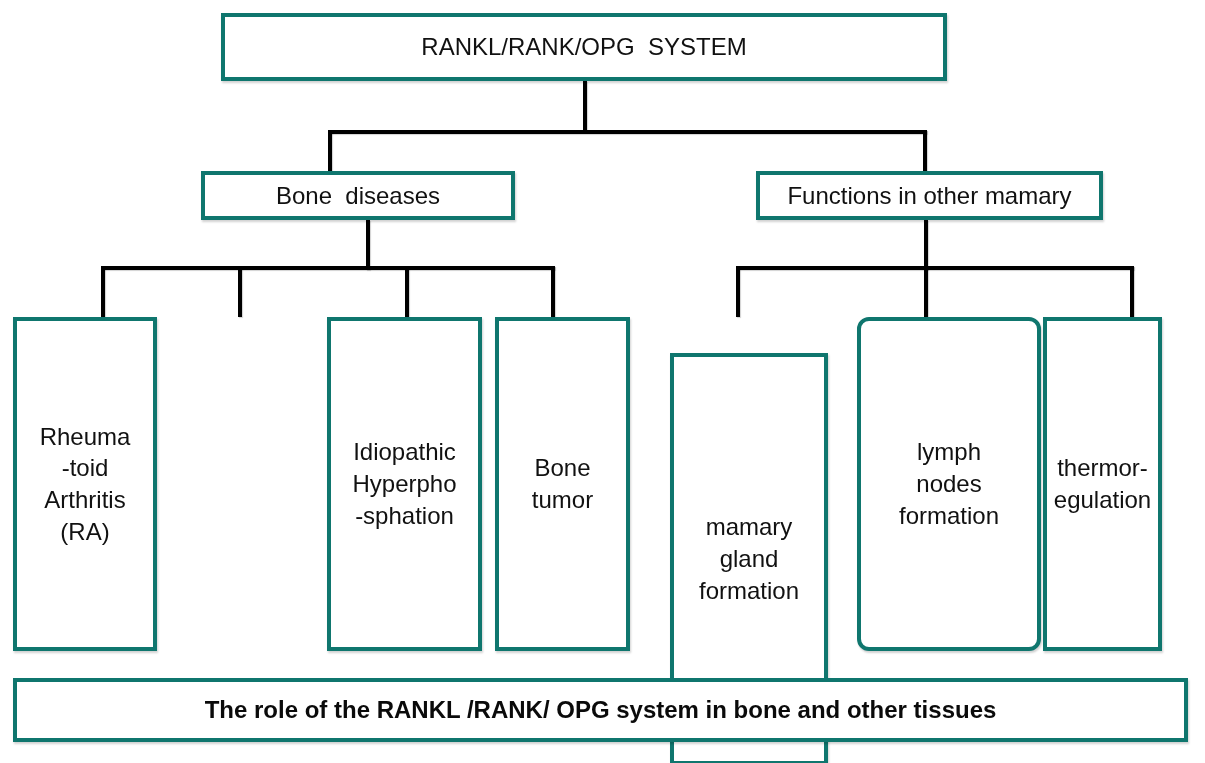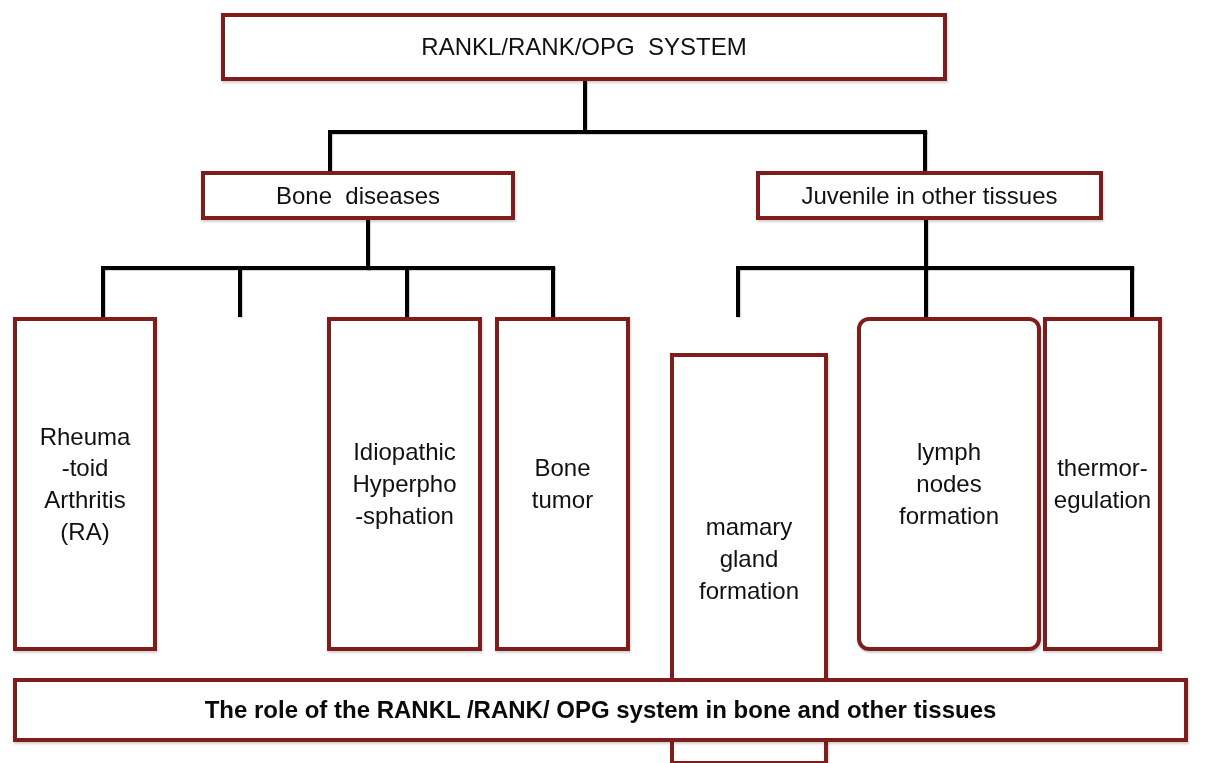--- a/index.html
+++ b/index.html
@@ -12,21 +12,21 @@
     width: 1205px;
     height: 763px;
     background: #ffffff;
     font-family: "Liberation Sans", "DejaVu Sans", sans-serif;
     color: #111111;
     overflow: hidden;
   }
   .box {
     position: absolute;
     box-sizing: border-box;
-    border: 4px solid #7f1d1d;
+    border: 4px solid #0f766e;
     background: #ffffff;
     display: flex;
     align-items: center;
     justify-content: center;
     text-align: center;
     box-shadow: 1px 2px 2px rgba(0,0,0,0.18);
   }
   .box-label {
     font-size: 24px;
     line-height: 1.32;
@@ -85,21 +85,21 @@
 
   <div class="line" id="ln-root-stem"></div>
   <div class="line" id="ln-top-h"></div>
   <div class="line" id="ln-drop-bone"></div>
   <div class="line" id="ln-drop-func"></div>
 
   <div class="box" id="branch-bone">
     <span class="box-label">Bone  diseases</span>
   </div>
   <div class="box" id="branch-func">
-    <span class="box-label">Juvenile in other tissues</span>
+    <span class="box-label">Functions in other mamary</span>
   </div>
 
   <div class="line" id="ln-bone-stem"></div>
   <div class="line" id="ln-left-h"></div>
   <div class="line" id="ln-stub-1"></div>
   <div class="line" id="ln-stub-2"></div>
   <div class="line" id="ln-stub-3"></div>
   <div class="line" id="ln-stub-4"></div>
 
   <div class="line" id="ln-func-stem"></div>

